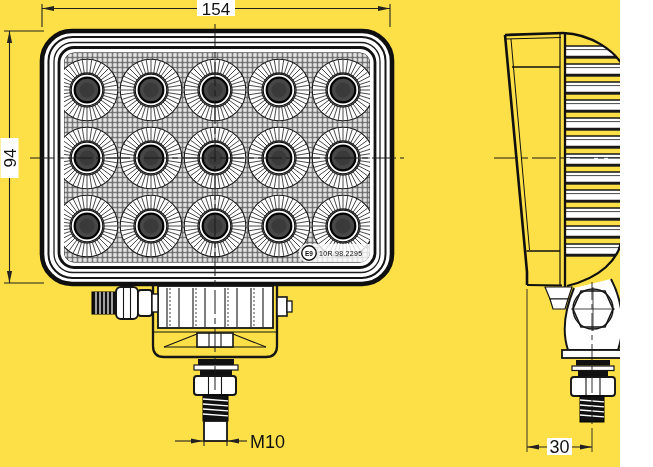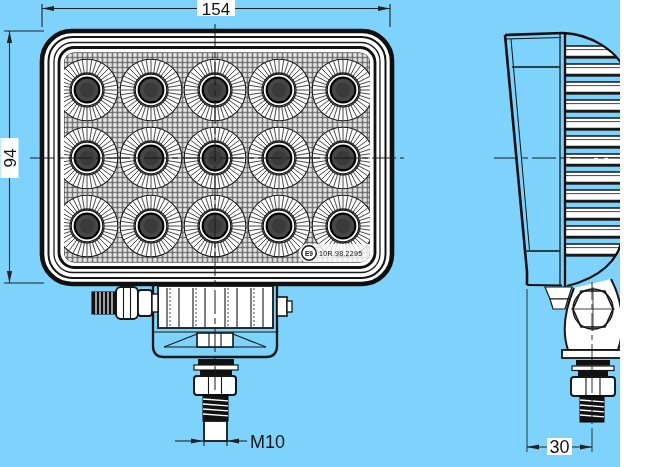--- a/index.html
+++ b/index.html
@@ -1,19 +1,19 @@
 <!DOCTYPE html>
 <html><head>
 <meta charset="utf-8">
 <style>
   html,body{margin:0;padding:0;background:#ffffff;}
   .canvas{
     position:relative;
     width:620px;height:467px;
-    background:#7dd3fc;
+    background:#fde047;
     font-family:"Liberation Sans", sans-serif;
     overflow:hidden;
   }
   svg{position:absolute;left:0;top:0;}
   svg text{
     font-family:"Liberation Sans", sans-serif;
     fill:#111111;
   }
   .dim-label{font-size:17px;}
   .dim-label-big{font-size:18px;}

